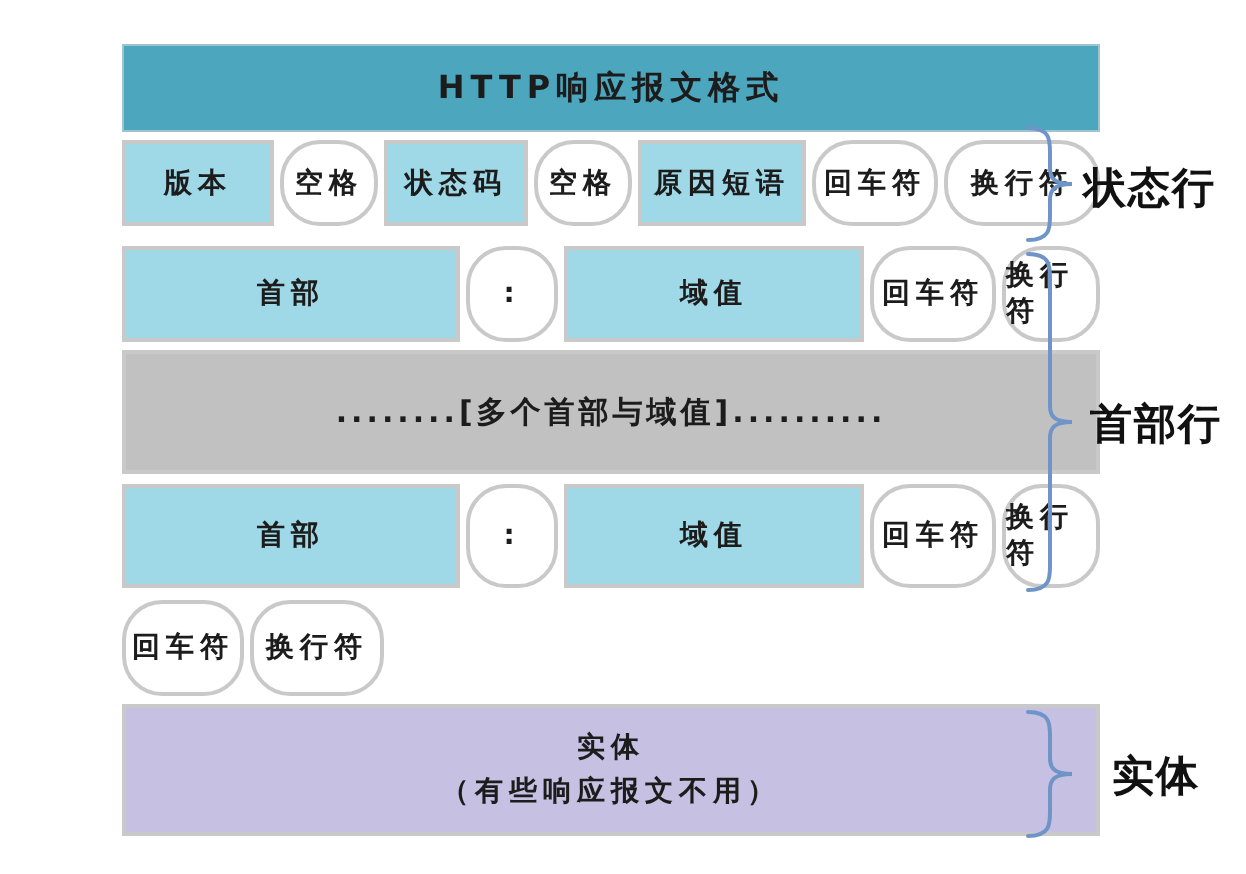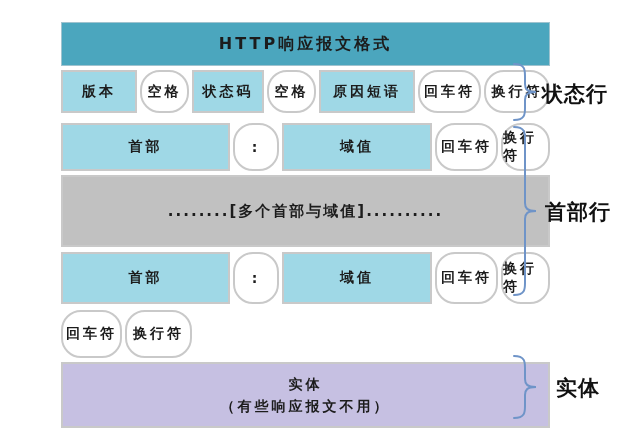--- a/index.html
+++ b/index.html
@@ -47,42 +47,42 @@
     height:44px;
     background:var(--title-bg);
     display:flex;align-items:center;justify-content:center;
     font-size:16px;font-weight:bold;letter-spacing:3px;
     border:1px solid #9fc3cf;
   }
   .row-status{margin-top:4px;height:43px;}
   .row-header1{margin-top:10px;height:48px;}
   .band-gray{
     box-sizing:border-box;
-    margin-top:4px;height:72px;
+    margin-top:4px;height:62px;
     background:var(--band-gray);
     border:2px solid var(--cell-border);
     display:flex;align-items:center;justify-content:center;
     font-size:15px;font-weight:bold;letter-spacing:2px;
   }
   .row-header2{margin-top:5px;height:52px;}
   .row-crlf{margin-top:6px;height:48px;}
   .band-purple{
     box-sizing:border-box;
     margin-top:4px;height:66px;
     background:var(--band-purple);
     border:2px solid var(--cell-border);
     display:flex;flex-direction:column;align-items:center;justify-content:center;
     font-size:14px;font-weight:bold;letter-spacing:3px;
     line-height:1.6;
   }
   
   .w-version{width:76px;}
   .w-space{width:49px;}
   .w-statuscode{width:72px;}
-  .w-reason{width:96px;}
+  .w-reason{width:84px;}
   .w-cr{width:63px;}
   .w-lf{width:72px;flex:1;}
   .w-header{width:169px;}
   .w-colon{width:46px;}
   .w-value{width:150px;}
   .w-cr5{width:61px;}
   .w-lf5{width:67px;}
   .brace{position:absolute;left:511px;}
   .brace svg{display:block;}
   .annot{

